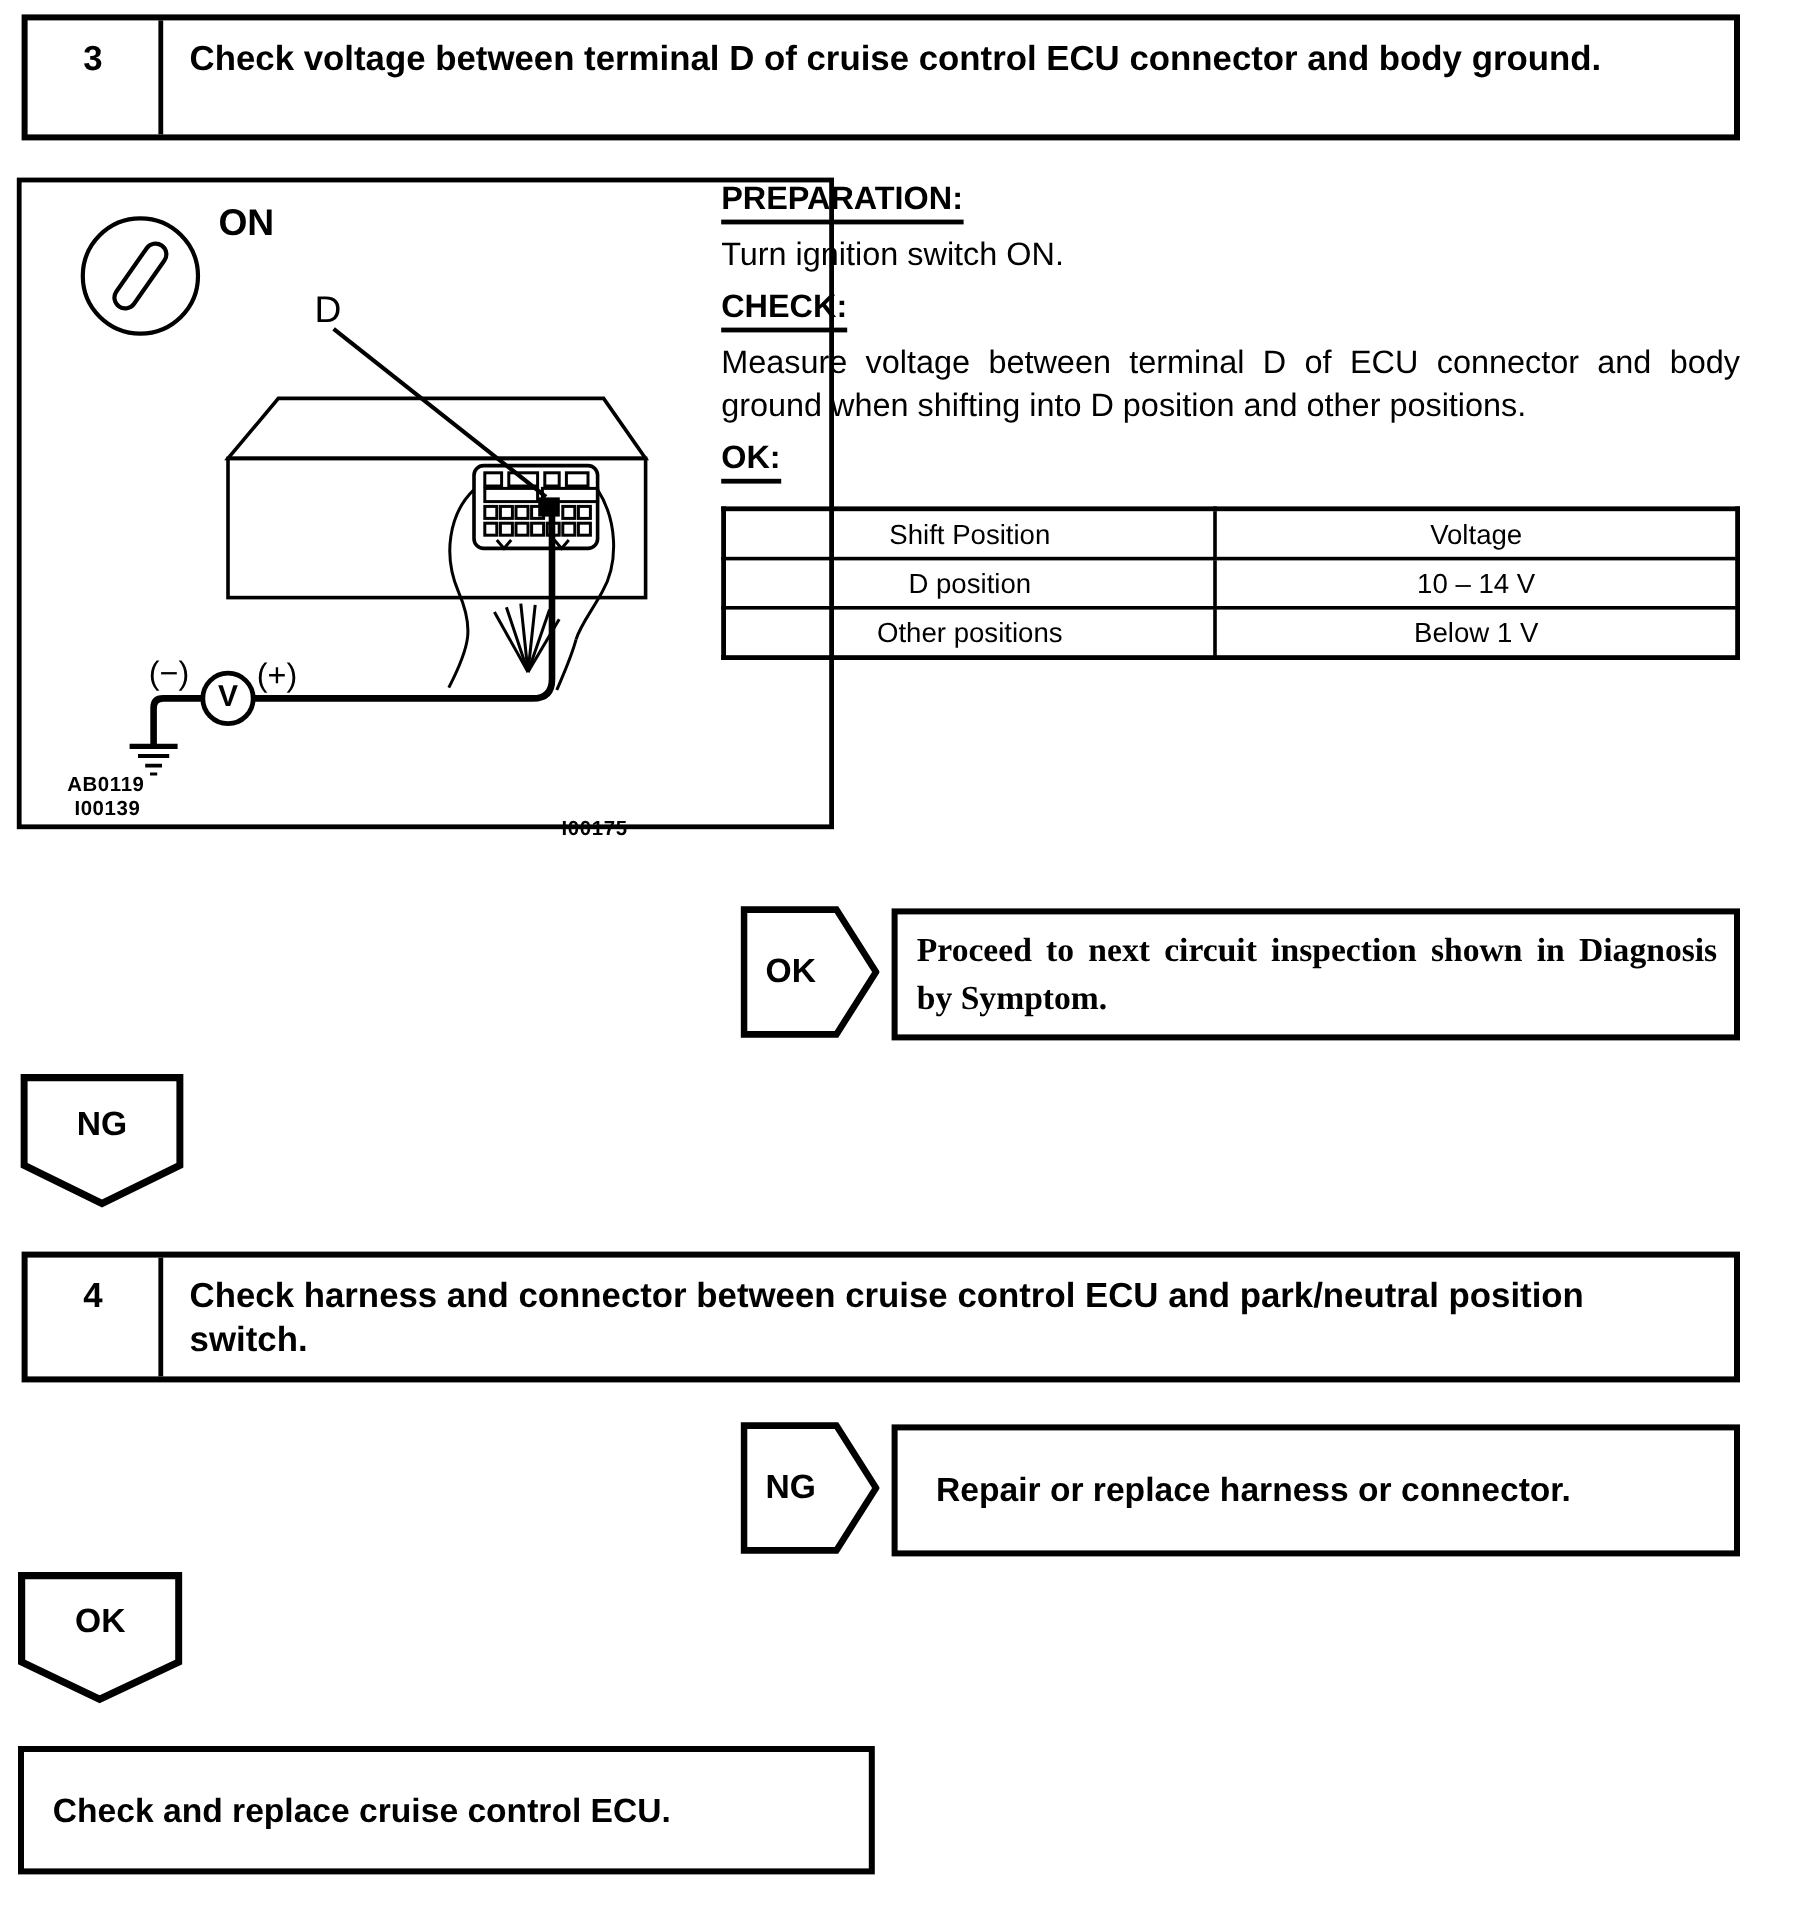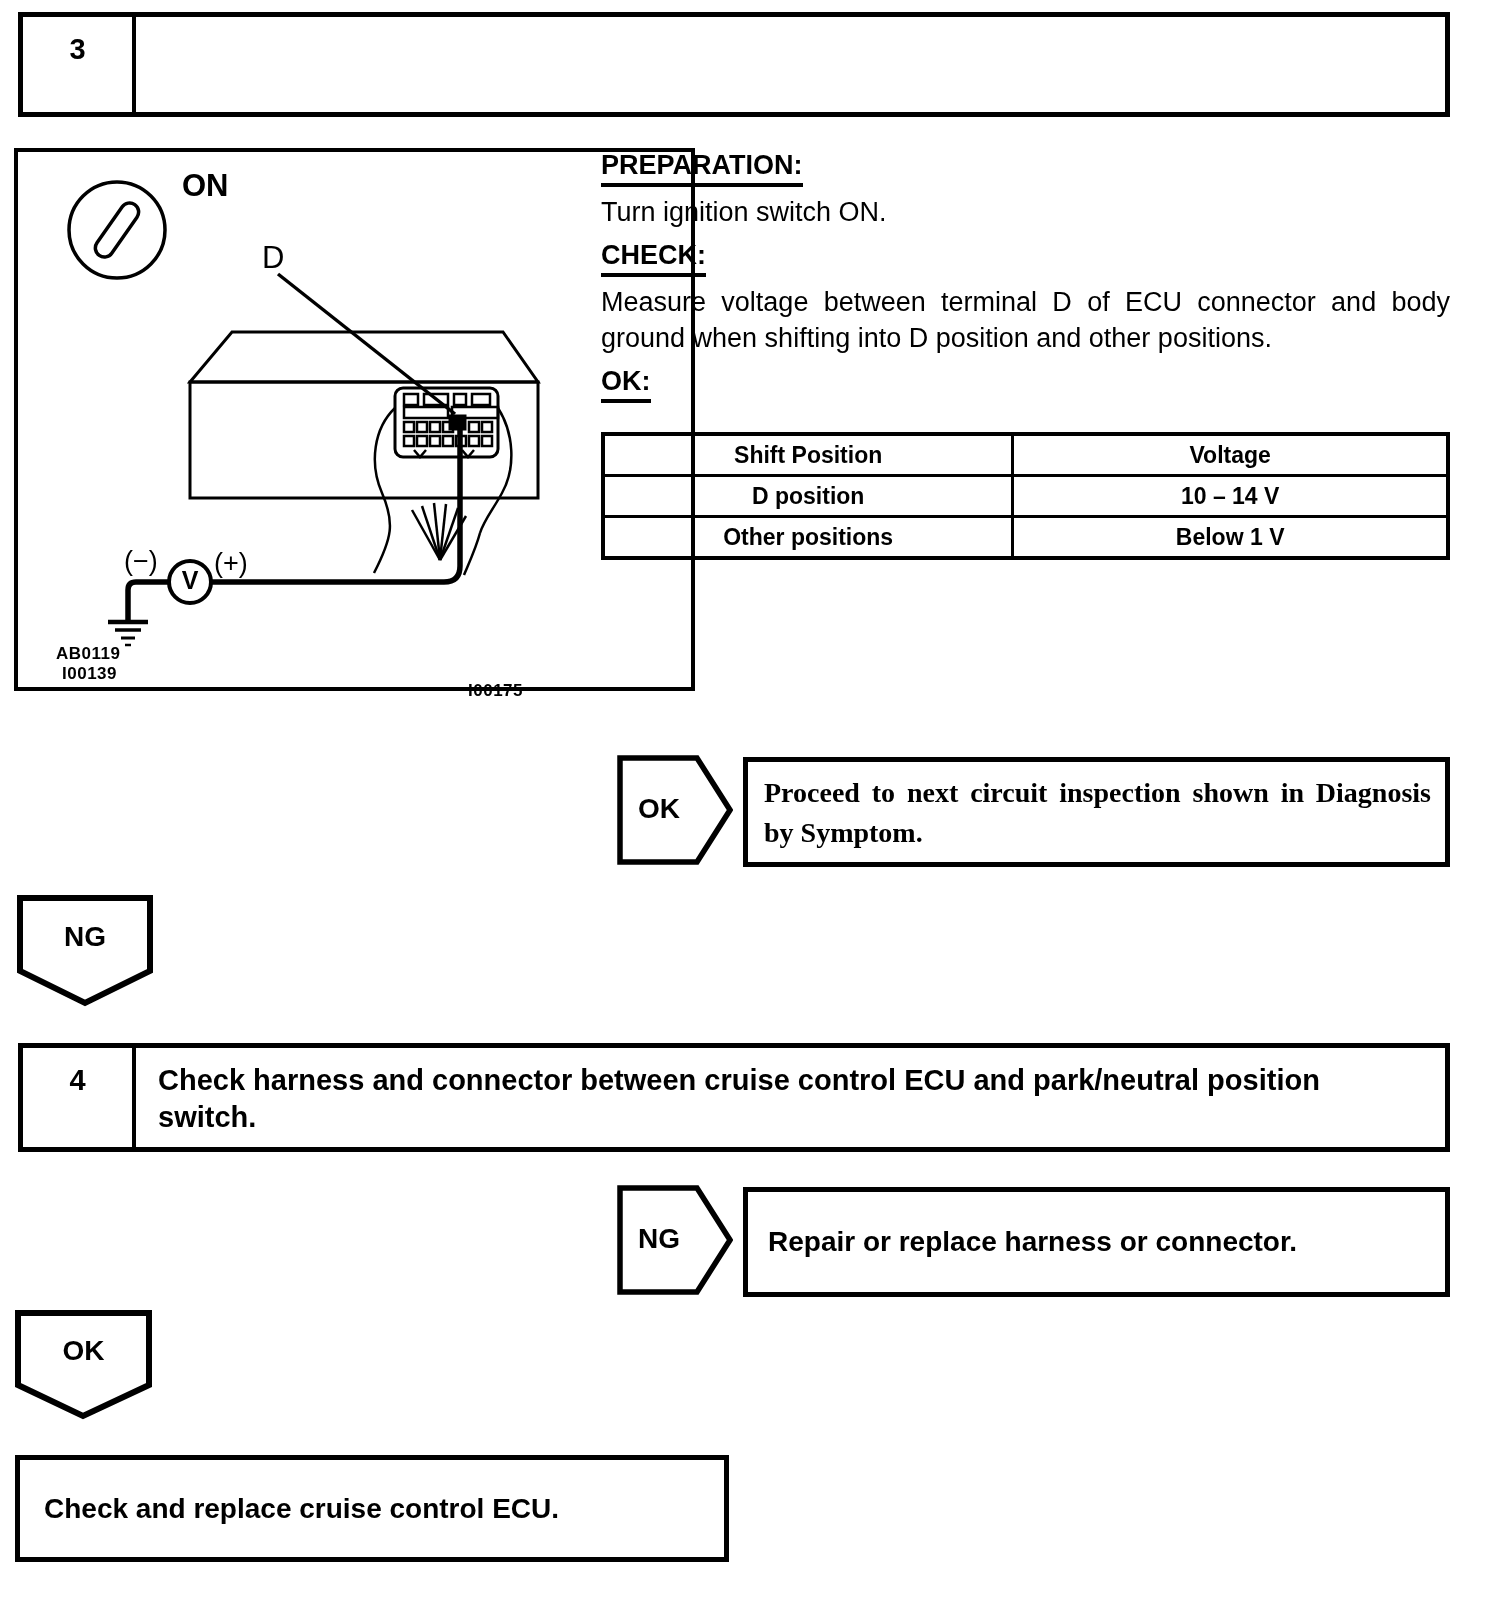--- a/index.html
+++ b/index.html
@@ -16,38 +16,39 @@
   .figure-box{border:4px solid #000;background:#fff;}
   .fig-label{position:absolute;font-size:31px;}
   .fig-label.b{font-weight:bold;}
   .fig-small{position:absolute;font-size:17px;font-weight:bold;letter-spacing:0.5px;}
   .fig-sign{position:absolute;font-size:27px;}
 
   
   .proc-head{display:inline-block;font-size:27px;font-weight:bold;border-bottom:4px solid #000;padding-bottom:2px;margin:0 0 7px 0;}
   .proc-p{font-size:27px;line-height:36px;margin:0 0 10px 0;}
   .just{text-align:justify;text-align-last:left;}
-  table.volt{border-collapse:collapse;width:100%;margin-top:22px;font-weight:bold;}
+  table.volt{border-collapse:collapse;width:100%;margin-top:12px;}
   table.volt td{border:3px solid #000;height:38px;text-align:center;vertical-align:middle;font-size:23px;padding:0;}
   table.volt{border:4px solid #000;}
 
   
   .badge-label{position:absolute;left:0;top:38px;width:84px;text-align:center;font-size:28px;font-weight:bold;}
   .callout-box{border:5px solid #000;background:#fff;}
   .callout-text{font-size:28px;font-weight:bold;line-height:40px;}
   .flow-label{position:absolute;left:0;width:100%;text-align:center;font-size:28px;font-weight:bold;}
   svg{display:block;}
 </style>
 </head>
 <body>
 
 <div class="abs step-box" style="left:18px;top:12px;width:1432px;height:105px;box-sizing:border-box;">
   <div class="step-num-cell">
     <span class="step-num">3</span>
   </div>
+  <div class="step-title">Check voltage between terminal D of cruise control ECU connector and body ground.</div>
 </div>
 
 <div class="abs figure-box" style="left:14px;top:148px;width:681px;height:543px;box-sizing:border-box;">
   <svg class="abs" style="left:0;top:0;" width="555" height="535" viewBox="0 0 555 535">
     <g fill="none" stroke="#000">
 
       <g>
         <circle cx="99" cy="78" r="48" stroke-width="3.5"></circle>
         <rect x="-9" y="-31" width="18" height="62" rx="9" stroke-width="3.5" transform="translate(99,78) rotate(35)"></rect>
       </g>
@@ -170,21 +171,21 @@
   <div class="step-title">Check harness and connector between cruise control ECU and park/neutral position switch.</div>
 </div>
 
 <div class="abs" style="left:617px;top:1185px;width:116px;height:110px;">
   <svg width="116" height="110" viewBox="0 0 116 110">
     <polygon points="3,3 80,3 113,55 80,107 3,107" fill="#fff" stroke="#000" stroke-width="5.5"></polygon>
   </svg>
   <span class="badge-label">NG</span>
 </div>
 <div class="abs callout-box" style="left:743px;top:1187px;width:707px;height:110px;box-sizing:border-box;display:flex;align-items:center;">
-  <div class="callout-text" style="padding-left:20px;">Repair or replace harness or connector.</div>
+  <div class="callout-text" style="padding-left:32px;">Repair or replace harness or connector.</div>
 </div>
 
 <div class="abs" style="left:15px;top:1310px;width:137px;height:110px;">
   <svg width="137" height="110" viewBox="0 0 137 110">
     <polygon points="3,3 134,3 134,75 68,106 3,75" fill="#fff" stroke="#000" stroke-width="6"></polygon>
   </svg>
   <span class="flow-label" style="top:25px;">OK</span>
 </div>
 
 <div class="abs callout-box" style="left:15px;top:1455px;width:714px;height:107px;box-sizing:border-box;display:flex;align-items:center;">

